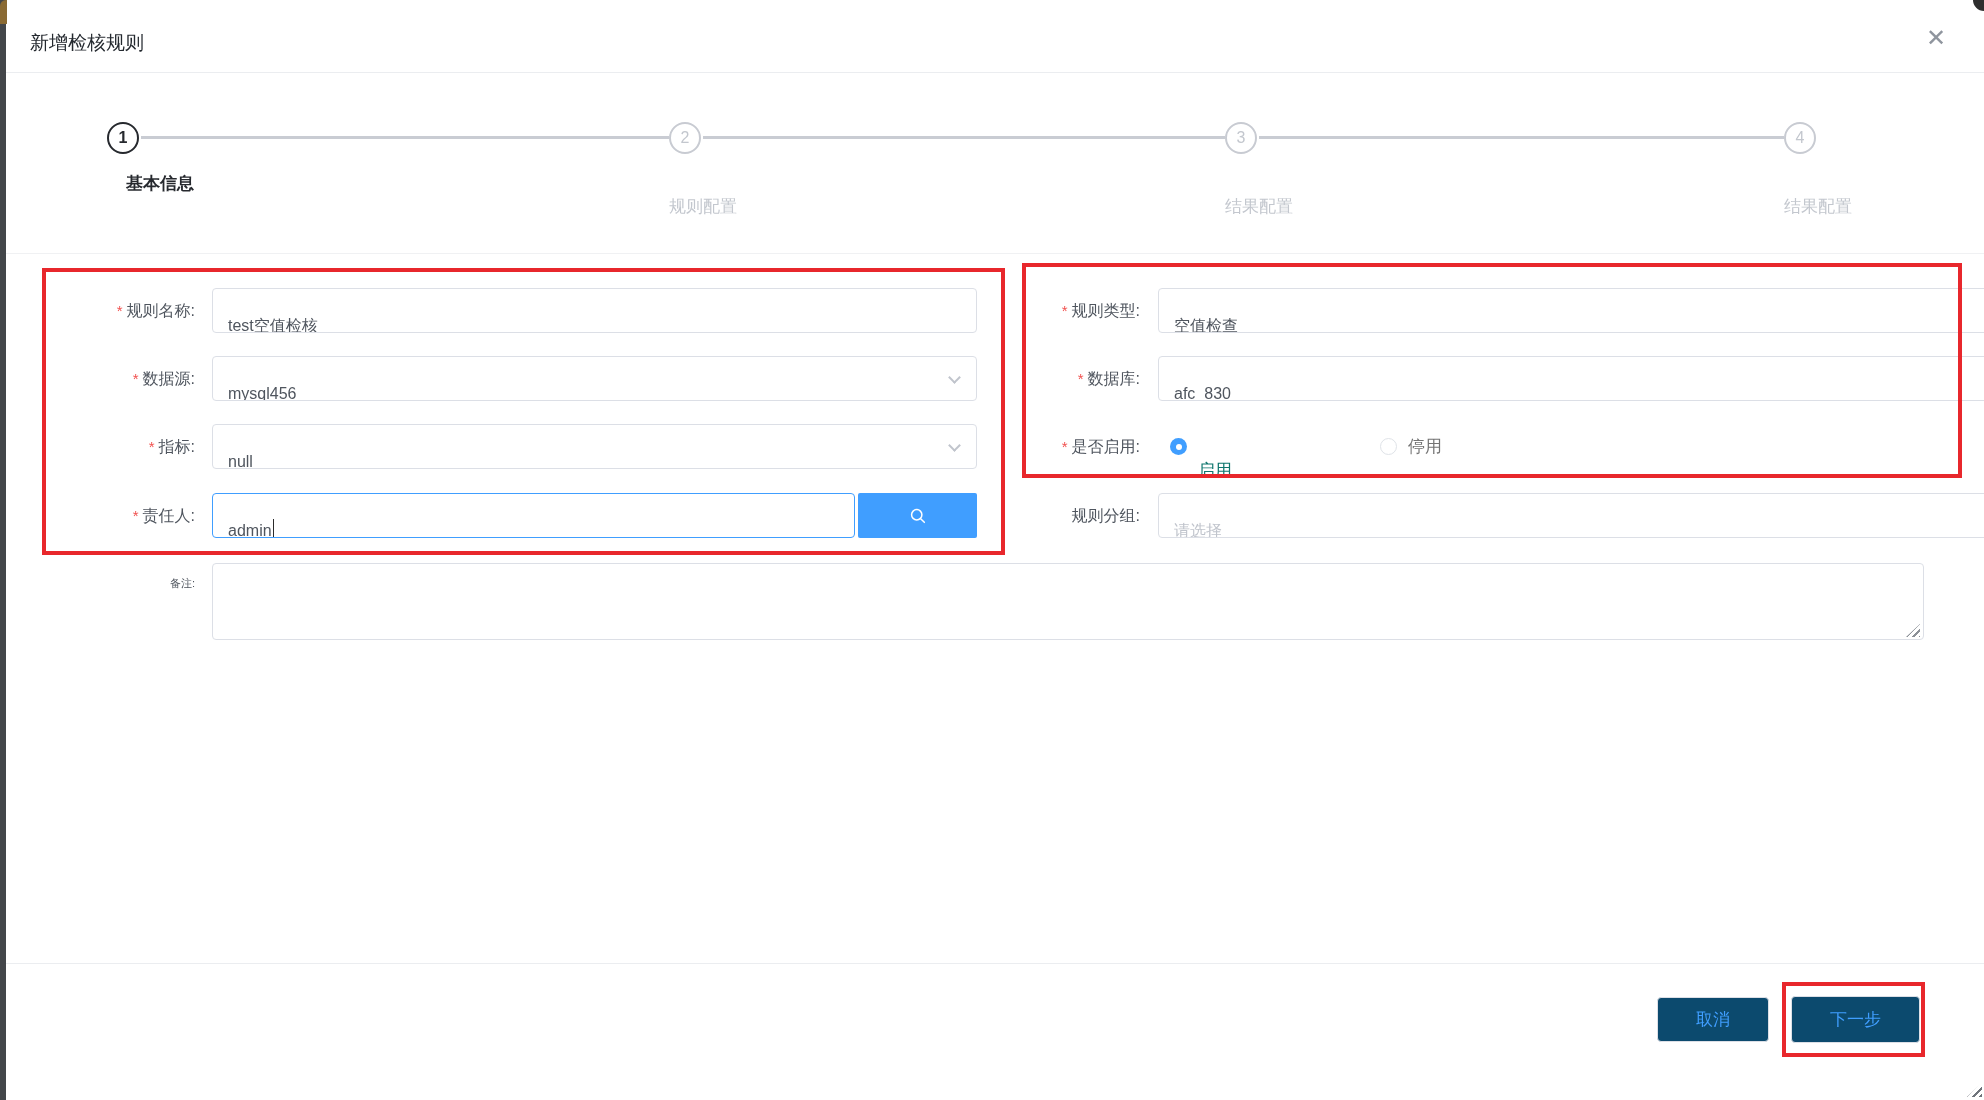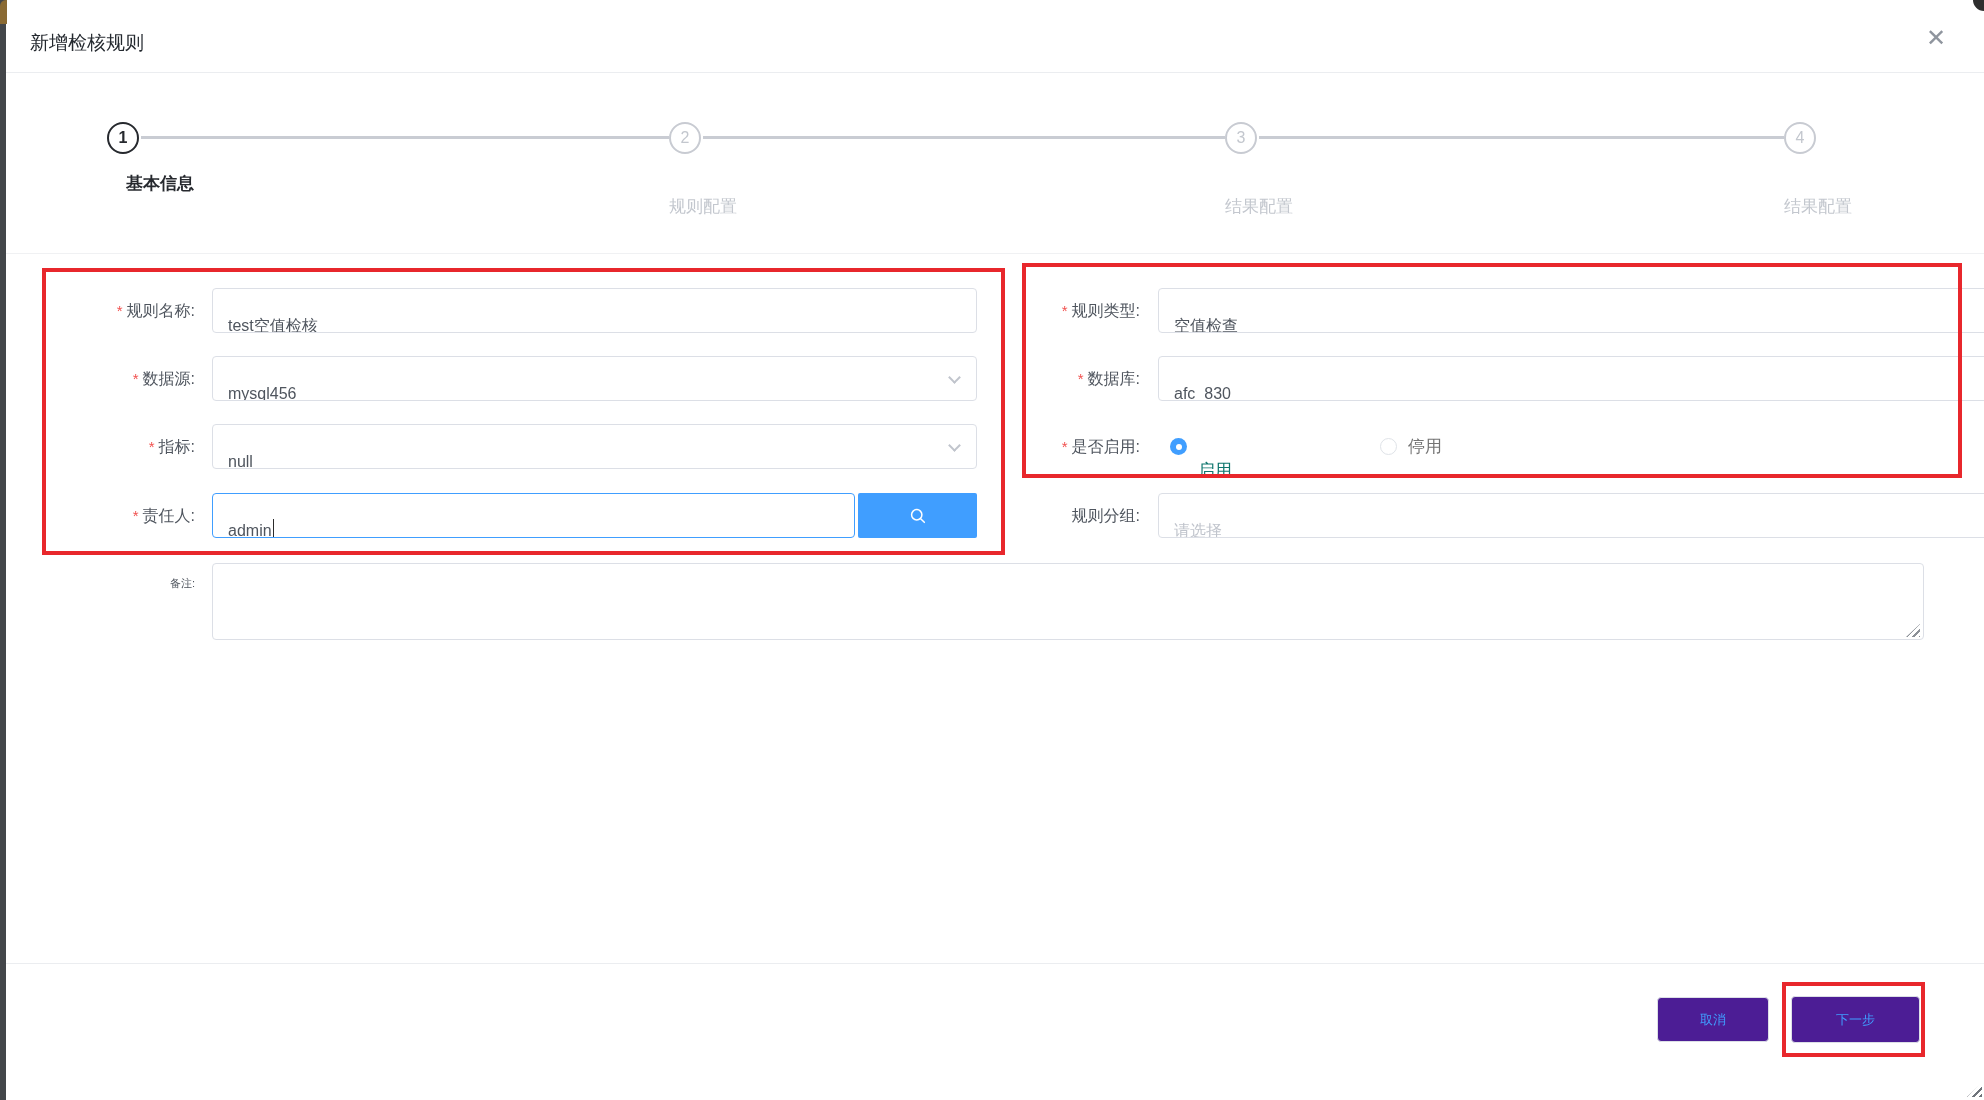--- a/index.html
+++ b/index.html
@@ -74,22 +74,22 @@
                   font-size:11px; color:#4f555e; text-align:right; }
   .remark-area { position:absolute; left:212px; top:563px; width:1712px; height:77px; border:1px solid #dcdfe6;
                  border-radius:4px; resize:none; font-family:"Liberation Sans",sans-serif; font-size:15px;
                  padding:8px 12px; color:#4f555e; outline:none; }
   .remark-grip { position:absolute; left:1906px; top:624px; width:14px; height:13px;
                  background:repeating-linear-gradient(135deg, transparent 0 3px, #8a8f96 3px 5px); 
                  clip-path:polygon(100% 0, 100% 100%, 0 100%); }
 
   
   .ftr-divider { position:absolute; left:6px; right:0; top:963px; height:1px; background:#ebedf0; }
-  .btn { position:absolute; background:#4c1d95; border:1px solid #dcdfe6; border-radius:4px;
-         color:#409eff; font-size:13px; cursor:pointer; font-family:"Liberation Sans",sans-serif; }
+  .btn { position:absolute; background:#0c4a6e; border:1px solid #dcdfe6; border-radius:4px;
+         color:#409eff; font-size:17px; cursor:pointer; font-family:"Liberation Sans",sans-serif; }
   .btn-cancel { left:1657px; top:997px; width:112px; height:45px; }
   .btn-next { left:1791px; top:996px; width:129px; height:47px; }
 
   
   .anno { position:absolute; border:4px solid #e8272c; pointer-events:none; }
   .anno-left { left:42px; top:268px; width:963px; height:287px; }
   .anno-right { left:1022px; top:263px; width:940px; height:215px; }
   .anno-next { left:1782px; top:982px; width:143px; height:75px; }
 
   .win-grip { position:absolute; right:2px; bottom:3px; width:15px; height:14px;

